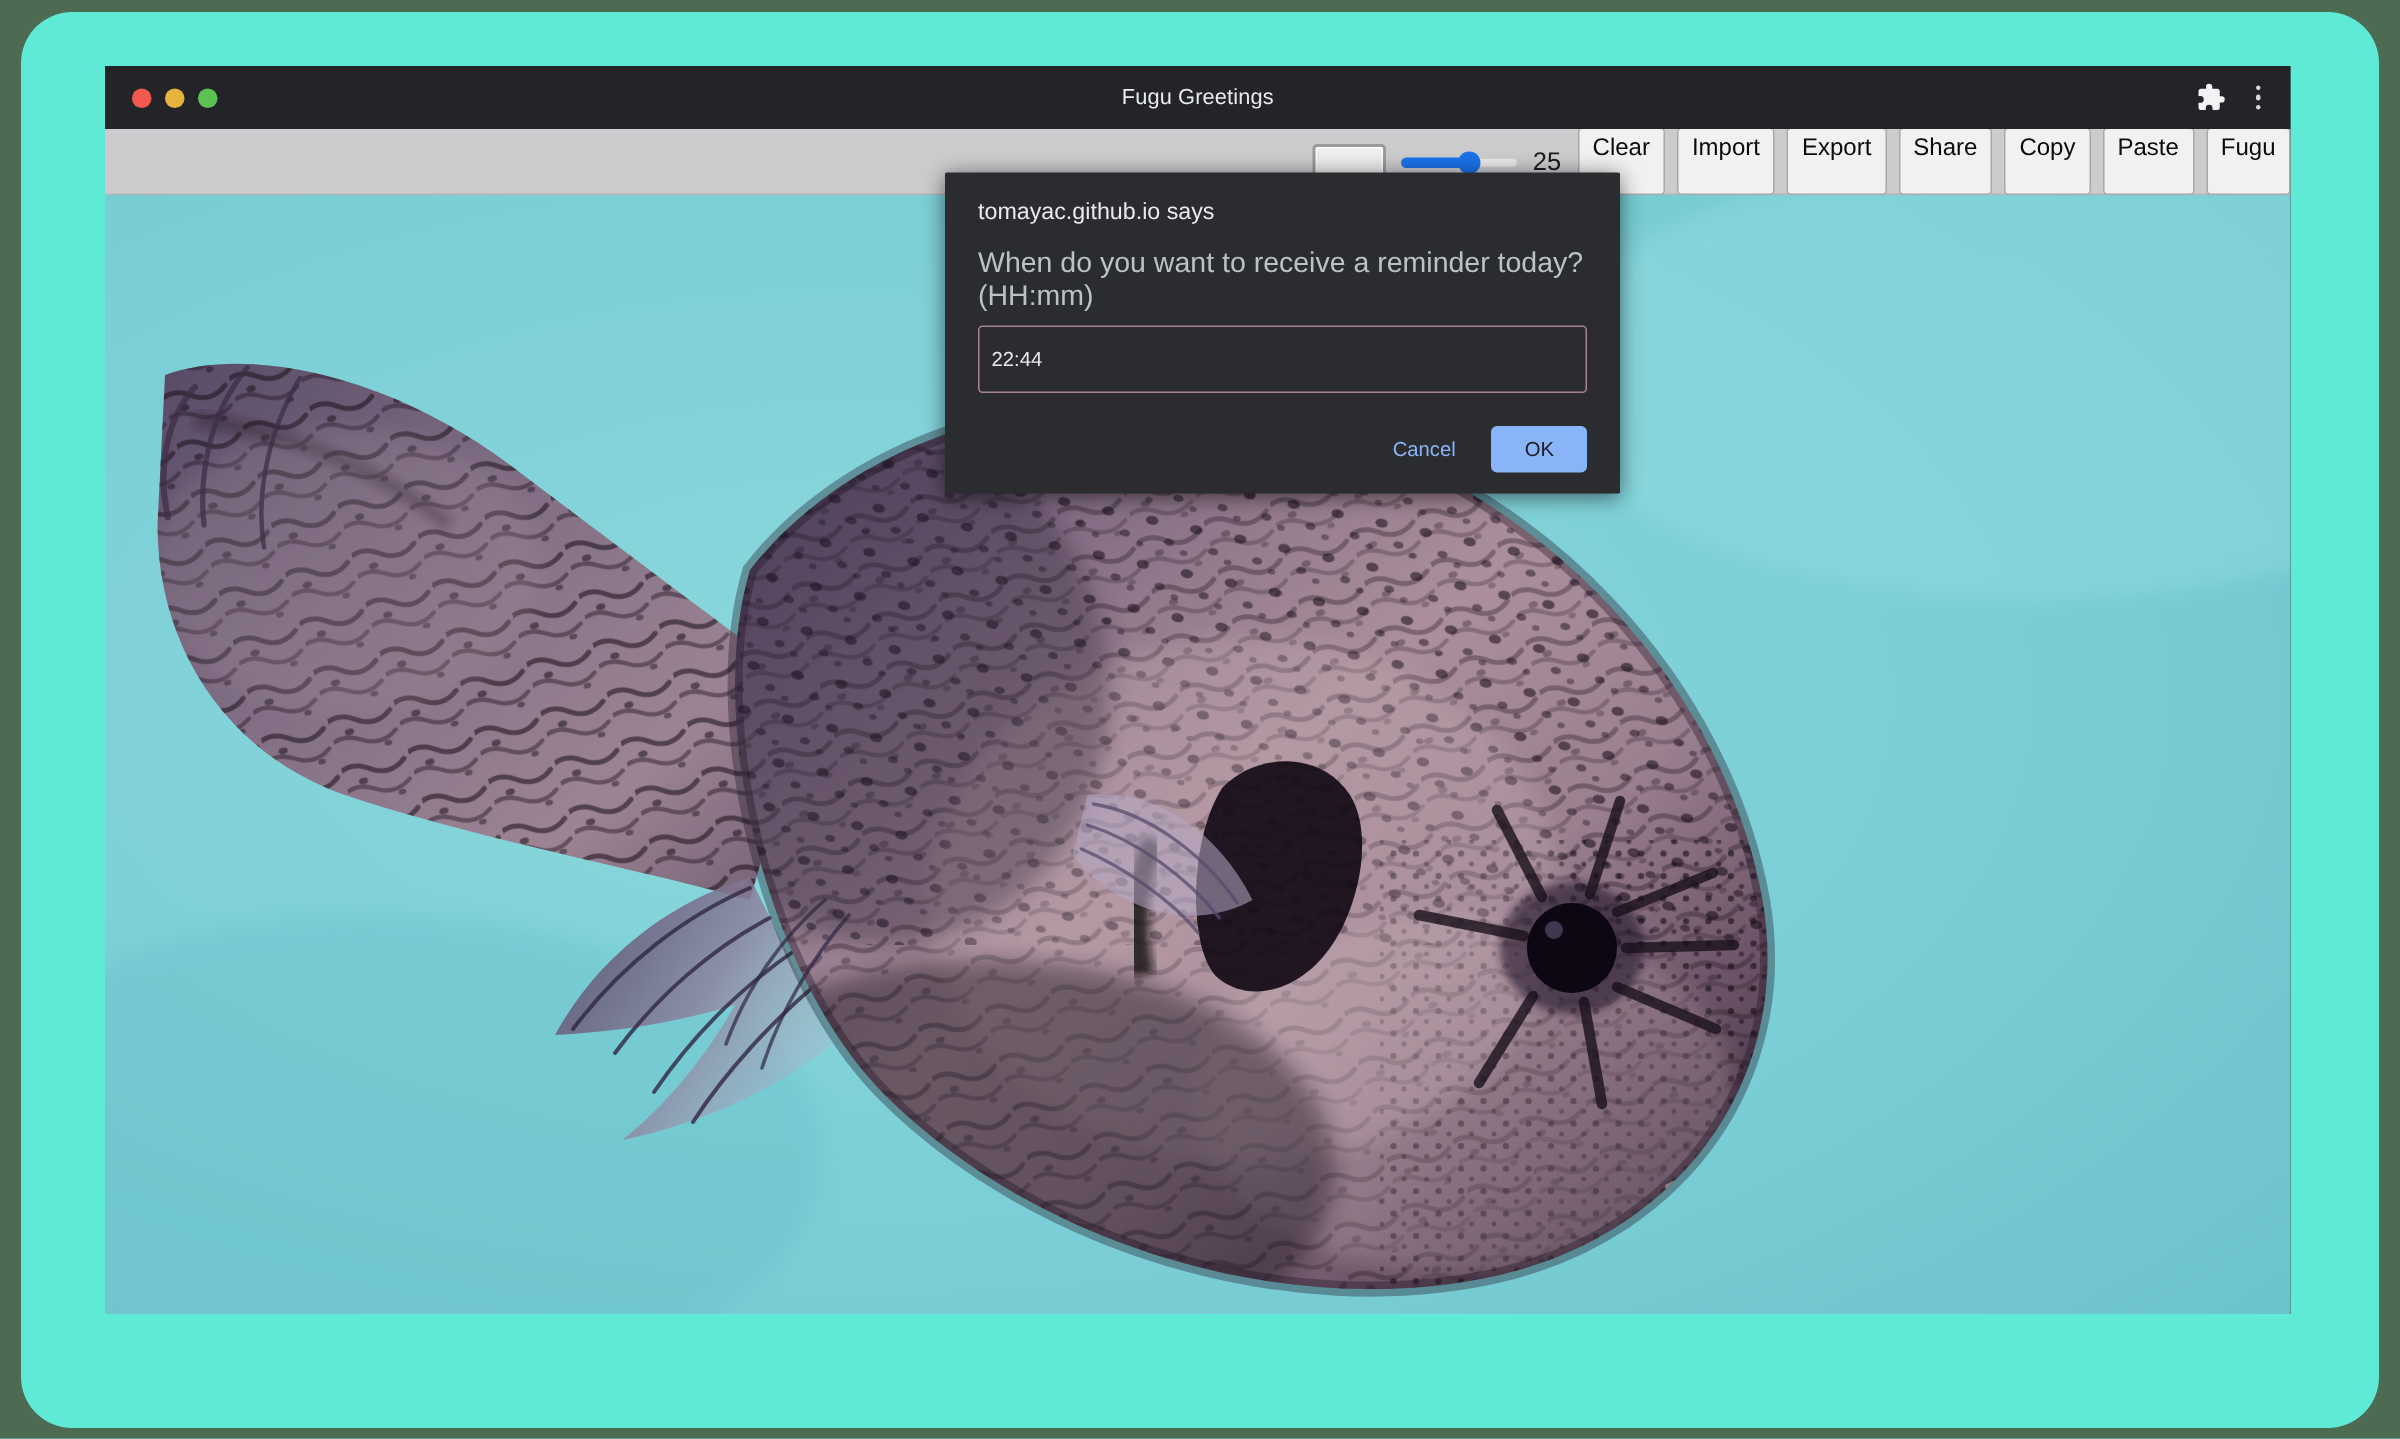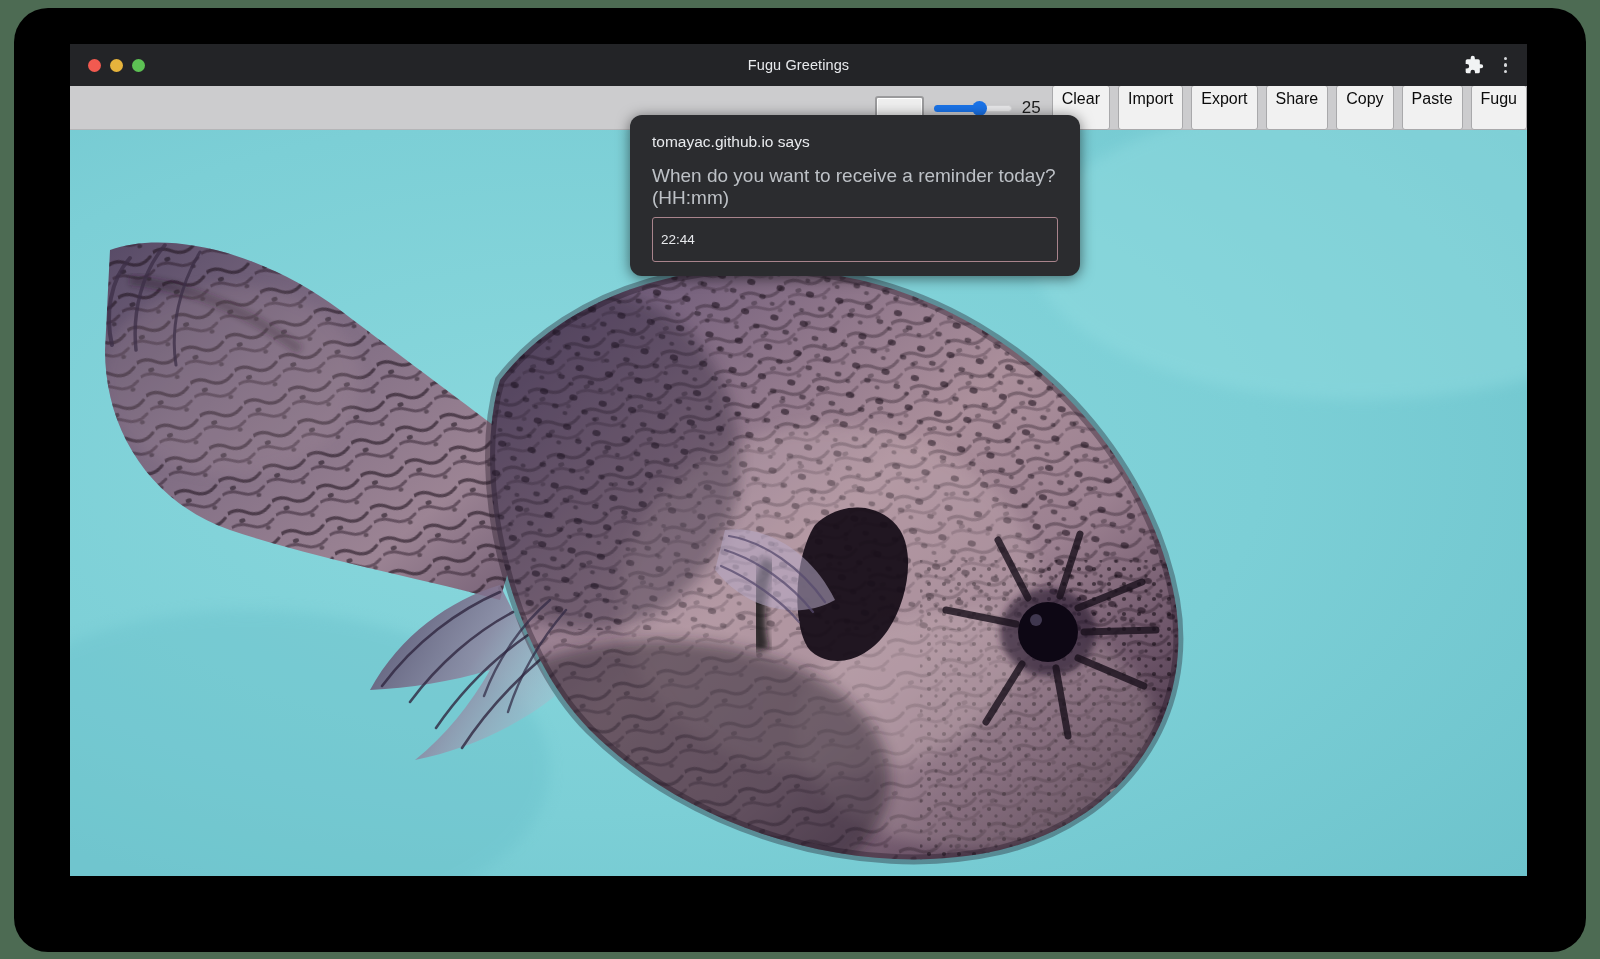--- a/index.html
+++ b/index.html
@@ -6,21 +6,21 @@
   html, body {
     width: 1600px; height: 959px; overflow: hidden;
     font-family: "Liberation Sans", sans-serif;
   }
   body { background: #4d6b53; }
 
   
   #device-frame {
     position: absolute; left: 14px; top: 8px;
     width: 1572px; height: 944px;
-    background: #000000;
+    background: #5eead4;
     border-radius: 34px;
   }
 
   
   #browser-window {
     position: absolute; left: 56px; top: 36px;
     width: 1457px; height: 832px;
     background: #202124;
     overflow: hidden;
   }
@@ -107,21 +107,21 @@
     overflow: hidden;
   }
   #fugu-photo { position: absolute; inset: 0; }
 
   
   #js-dialog {
     position: absolute;
     left: 560px; top: 71px;
     width: 450px;
     background: #2b2c2f;
-    border-radius: 12px;
+    border-radius: 1px;
     box-shadow: 0 2px 14px rgba(0,0,0,.55);
     padding: 18px 22px 14px;
     z-index: 40;
   }
   #dialog-origin {
     font-size: 15.5px; color: #e8eaed; font-weight: 400;
     margin-bottom: 14px;
   }
   #dialog-message {
     font-size: 19px; color: #bdc1c6; margin-bottom: 8px;
@@ -376,16 +376,20 @@
             <path d="M16 10 C-8 38 -30 74 -42 112"></path>
           </g>
         </g>
       </svg>
     </div>
 
     <div id="js-dialog">
       <div id="dialog-origin">tomayac.github.io says</div>
       <div id="dialog-message">When do you want to receive a reminder today? (HH:mm)</div>
       <input id="dialog-input" type="text" value="22:44" style="">
+      <div id="dialog-buttons">
+        <button id="cancel-button">Cancel</button>
+        <button id="ok-button">OK</button>
+      </div>
     </div>
 
   </div>
 </div>
 
 </body></html>

